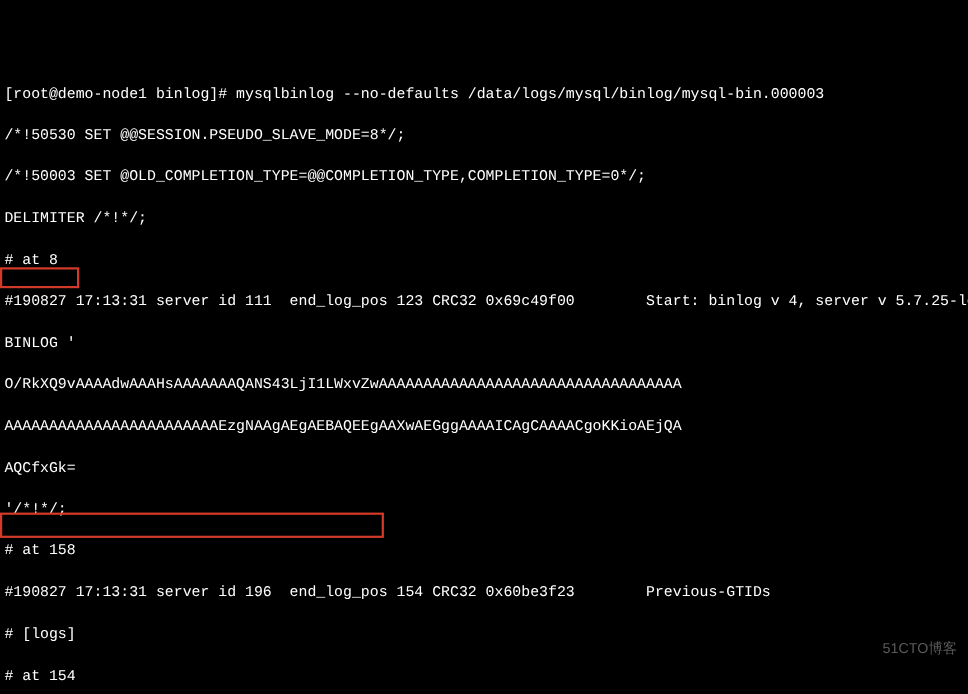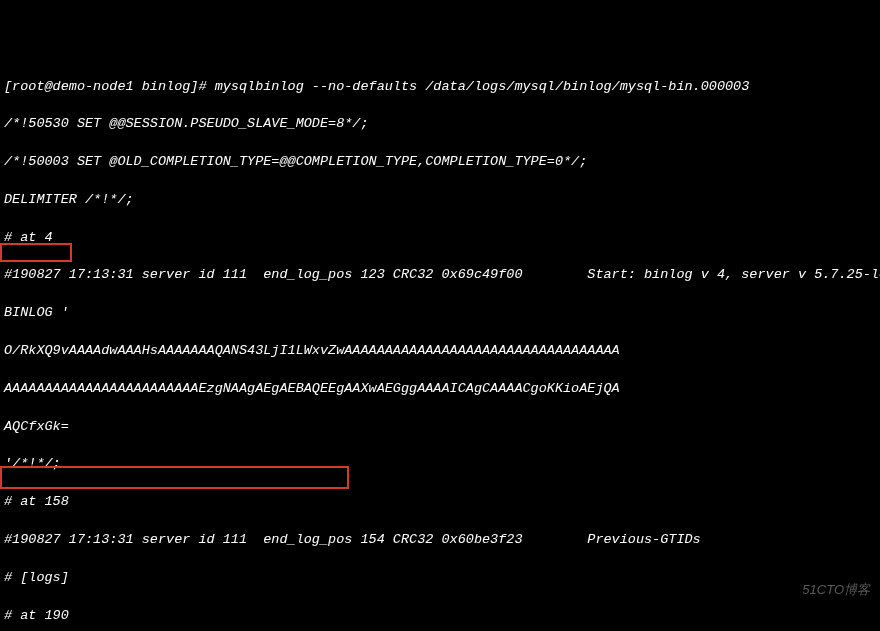--- a/index.html
+++ b/index.html
@@ -1,19 +1,18 @@
 <!DOCTYPE html>
 <html><head>
   <meta charset="utf-8">
   <style>
     * {
       margin: 0;
       padding: 0;
       box-sizing: border-box;
-      font-style: italic;
     }
     body {
       background: #000;
       font-family: "Courier New", monospace;
       font-size: 13.5px;
       color: #fff;
       line-height: 1.4;
       padding: 2px 4px;
       width: 880px;
       height: 631px;
@@ -54,31 +53,31 @@
   </style>
 </head>
 <body>
 
 
 
 <span class="line">[root@demo-node1 binlog]# mysqlbinlog --no-defaults /data/logs/mysql/binlog/mysql-bin.000003</span>
 <span class="line">/*!50530 SET @@SESSION.PSEUDO_SLAVE_MODE=8*/;</span>
 <span class="line">/*!50003 SET @OLD_COMPLETION_TYPE=@@COMPLETION_TYPE,COMPLETION_TYPE=0*/;</span>
 <span class="line">DELIMITER /*!*/;</span>
-<span class="line"># at 4</span>
+<span class="line"># at 8</span>
 <span class="line">#190827 17:13:31 server id 111  end_log_pos 123 CRC32 0x69c49f00        Start: binlog v 4, server v 5.7.25-log</span>
 <span class="line">BINLOG '</span>
 <span class="line">O/RkXQ9vAAAAdwAAAHsAAAAAAAQANS43LjI1LWxvZwAAAAAAAAAAAAAAAAAAAAAAAAAAAAAAAAAA</span>
 <span class="line">AAAAAAAAAAAAAAAAAAAAAAAAEzgNAAgAEgAEBAQEEgAAXwAEGggAAAAICAgCAAAACgoKKioAEjQA</span>
 <span class="line">AQCfxGk=</span>
 <span class="line">'/*!*/;</span>
 <span class="line"># at 158</span>
-<span class="line">#190827 17:13:31 server id 111  end_log_pos 154 CRC32 0x60be3f23        Previous-GTIDs</span>
+<span class="line">#190827 17:13:31 server id 196  end_log_pos 154 CRC32 0x60be3f23        Previous-GTIDs</span>
 <span class="line"># [logs]</span>
-<span class="line"># at 190</span>
+<span class="line"># at 154</span>
 
 
 
 
 
 
 
 
 
 

